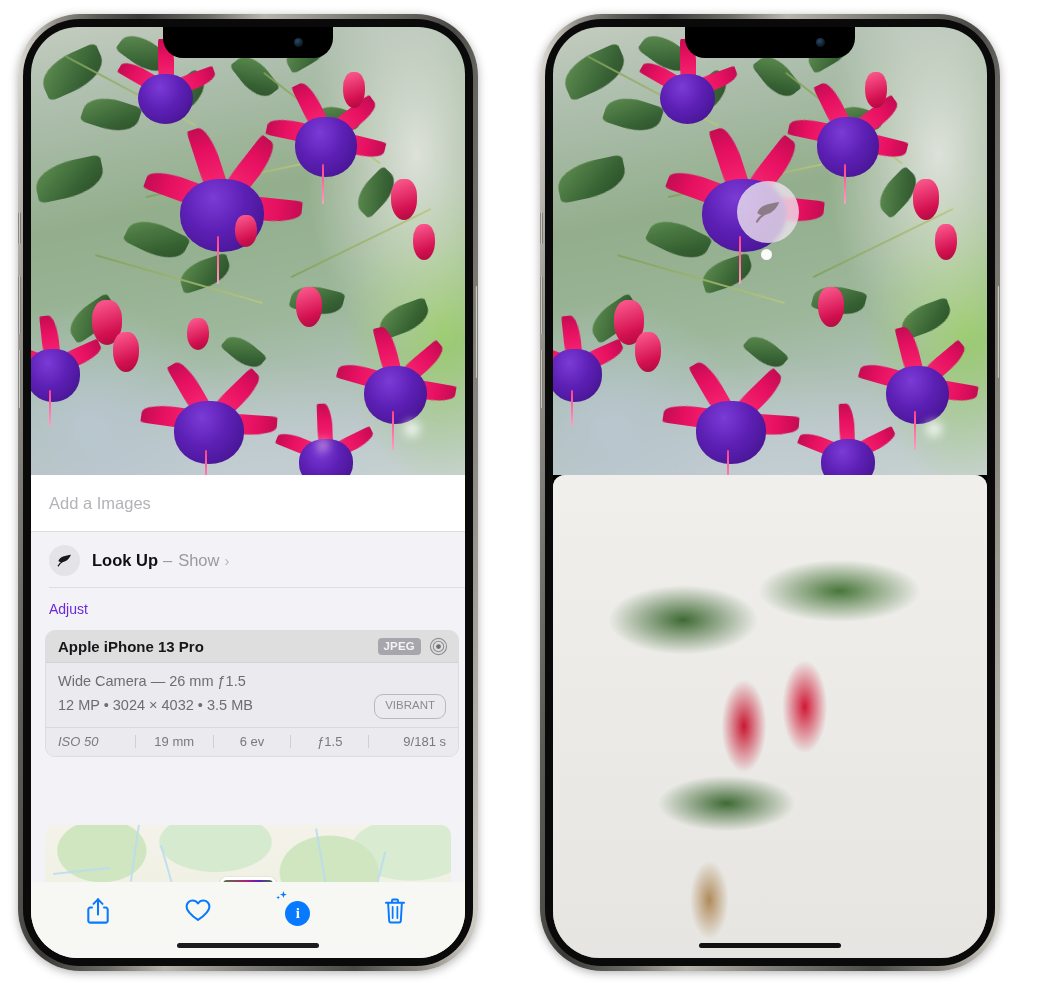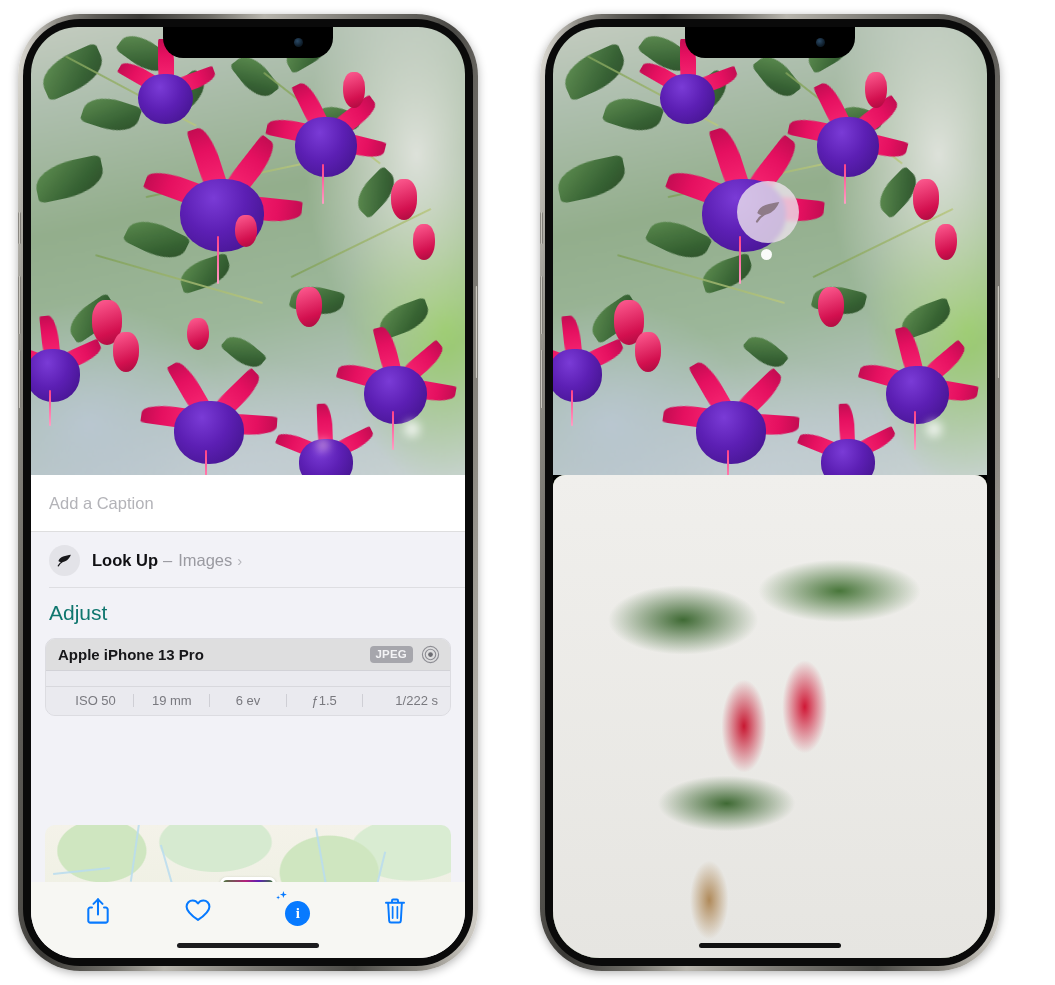--- a/index.html
+++ b/index.html
@@ -141,27 +141,27 @@
   .spark.s1 { left: -12px; top: -9px;  font-size: 16px; }
   .lookup-title { font-size: 16.5px; font-weight: 700; color: #111114; }
   .lookup-sub { font-size: 16.5px; color: #9a9aa1; margin-left: 5px; }
   .chev-sm { margin-left: 5px; color: #b6b6bc; font-size: 15px; }
 
   .datehdr {
     display: flex; align-items: baseline; justify-content: space-between;
     padding: 13px 18px 0 18px;
   }
   .date-txt { font-size: 15.5px; font-weight: 700; color: #0d0d10; }
-  .adjust { font-size: 21px; color: #0f766e; }
+  .adjust { font-size: 14px; color: #6d28d9; }
   .filerow { display: flex; align-items: center; padding: 3px 18px 0 18px; }
   .filename { font-size: 15.5px; color: #3a3a3e; margin-left: 8px; }
 
   
   .exif {
-    margin: 13px 14px 0 14px; border-radius: 10px; overflow: hidden;
+    margin: 13px 6px 0 14px; border-radius: 10px; overflow: hidden;
     background: #e9e9ee; border: .7px solid #dcdce1;
   }
   .exif-top {
     display: flex; align-items: center; justify-content: space-between;
     padding: 6px 10px 6px 12px; background: #dededf;
     border-bottom: .7px solid #d2d2d7;
   }
   .exif-dev { font-size: 15px; font-weight: 700; color: #17171a; }
   .exif-right { display: flex; align-items: center; gap: 8px; }
   .tag-jpeg {
@@ -174,21 +174,21 @@
   .exif-line2 { display: flex; align-items: center; justify-content: space-between; }
   .vibrant {
     font-size: 11.5px; color: #8a8a90; border: 1px solid #b9b9bf;
     border-radius: 9px; padding: 1.5px 10px 2.5px;
   }
   .exif-bot {
     display: flex; align-items: center; padding: 6px 12px 7px;
     background: #eaeaef; border-top: .7px solid #d8d8dd;
   }
   .exif-cell { flex: 1; text-align: center; font-size: 13px; color: #79797f; }
-  .exif-cell:first-child { text-align: center; }
+  .exif-cell:first-child { text-align: left; font-style: italic; }
   .exif-cell:last-child { text-align: right; }
   .exif-sep { width: 1px; height: 13px; background: #cfcfd5; }
 
   
   .map {
     position: absolute; left: 14px; right: 14px; top: 350px; height: 86px;
     border-radius: 10px 10px 0 0; overflow: hidden;
     background:
       radial-gradient(ellipse 18% 60% at 14% 30%, #cfe6c0 0%, #cfe6c0 60%, rgba(0,0,0,0) 62%),
       radial-gradient(ellipse 22% 55% at 42% 20%, #d6ead0 0%, #d6ead0 62%, rgba(0,0,0,0) 64%),
@@ -382,35 +382,35 @@
           <div class="bud" style="left:47%;top:42%;width:5%;height:7%"></div>
           <div class="bud" style="left:36%;top:65%;width:5%;height:7%"></div>
           <div class="blurdot" style="left:86%;top:88%;width:16px;height:16px;background:rgba(255,255,255,.75)"></div>
           <div class="blurdot" style="left:66%;top:92%;width:12px;height:12px;background:rgba(255,210,230,.6)"></div>
         </div>
       </div>
 
       <div class="sheet-l">
 
         <div class="caption-row">
-          <span class="caption-ph">Add a Caption</span>
+          <span class="caption-ph">Add a Images</span>
         </div>
 
         <div class="lookup-row">
           <span class="spark s1">✦</span>
 
           <span class="leaf-circ">
             <svg width="17" height="17" viewBox="0 0 24 24" aria-hidden="true">
               <path d="M21 4c-2.6 6.6-7.1 9.4-11.2 10.2C6.6 14.8 4.6 14 3.4 12.7c1-2.9 3.4-5.2 6.6-6.3C13.5 5.2 17.6 4.6 21 4z" fill="#17171a"></path>
               <path d="M3.2 19.6c1.5-2.6 3.6-4.6 6.2-6.1" stroke="#17171a" stroke-width="1.7" fill="none" stroke-linecap="round"></path>
             </svg>
           </span>
           <span class="lookup-title">Look Up</span>
           <span class="lookup-sub">–</span>
-          <span class="lookup-sub" style="margin-left:6px">Images</span>
+          <span class="lookup-sub" style="margin-left:6px">Show</span>
           <span class="chev-sm">›</span>
         </div>
 
         <div class="datehdr">
           <span class="adjust">Adjust</span>
         </div>
 
 
         <div class="exif">
           <div class="exif-top">
@@ -420,31 +420,36 @@
               <span class="raw-ico">
                 <svg width="19" height="19" viewBox="0 0 24 24" aria-hidden="true">
                   <circle cx="12" cy="12" r="10.2" fill="none" stroke="#8e8e94" stroke-width="1.4"></circle>
                   <circle cx="12" cy="12" r="6.6" fill="none" stroke="#8e8e94" stroke-width="1.4"></circle>
                   <circle cx="12" cy="12" r="3" fill="#6d6d73"></circle>
                 </svg>
               </span>
             </span>
           </div>
           <div class="exif-mid">
+            <div class="exif-line">Wide Camera — 26 mm ƒ1.5</div>
+            <div class="exif-line exif-line2">
+              <span>12 MP • 3024 × 4032 • 3.5 MB</span>
+              <span class="vibrant">VIBRANT</span>
+            </div>
           </div>
           <div class="exif-bot">
             <span class="exif-cell">ISO 50</span>
             <span class="exif-sep"></span>
             <span class="exif-cell">19 mm</span>
             <span class="exif-sep"></span>
             <span class="exif-cell">6 ev</span>
             <span class="exif-sep"></span>
             <span class="exif-cell">ƒ1.5</span>
             <span class="exif-sep"></span>
-            <span class="exif-cell">1/222 s</span>
+            <span class="exif-cell">9/181 s</span>
           </div>
         </div>
 
         <div class="map">
           <div class="road" style="left:22%;top:-4%;width:2px;height:70%;transform:rotate(8deg)"></div>
           <div class="road" style="left:30%;top:22%;width:2px;height:60%;transform:rotate(-16deg)"></div>
           <div class="road" style="left:68%;top:4%;width:2px;height:80%;transform:rotate(-10deg)"></div>
           <div class="road" style="left:82%;top:30%;width:2px;height:60%;transform:rotate(14deg)"></div>
           <div class="road" style="left:2%;top:52%;width:14%;height:2px;transform:rotate(-6deg)"></div>
           <div class="mapthumb"></div>

